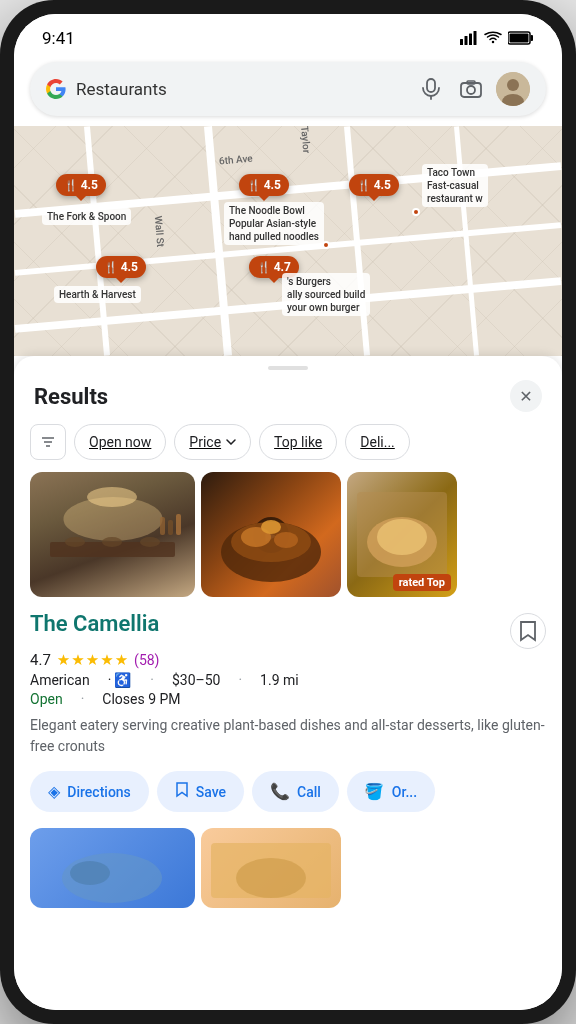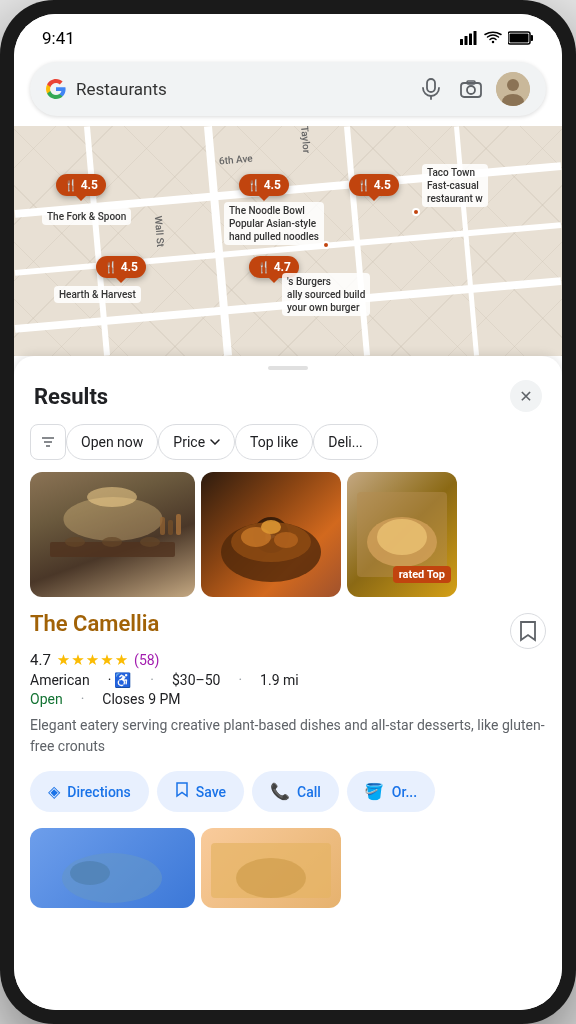--- a/index.html
+++ b/index.html
@@ -234,23 +234,25 @@
       justify-content: center;
       font-size: 16px;
       color: #5f6368;
       cursor: pointer;
     }
 
     
     .filter-row {
       display: flex;
       align-items: center;
+      gap: 8px;
       padding: 4px 16px 12px;
       overflow-x: auto;
       scrollbar-width: none;
+      text-decoration: underline;
     }
 
     .filter-row::-webkit-scrollbar { display: none; }
 
     .filter-icon-btn {
       width: 36px;
       height: 36px;
       border: 1.5px solid #dadce0;
       border-radius: 8px;
       display: flex;
@@ -357,21 +359,21 @@
     
     .photo-third {
       width: 100%;
       height: 100%;
       background: linear-gradient(135deg, #c4a882 0%, #8b6914 50%, #d4a017 100%);
       position: relative;
     }
 
     .photo-badge {
       position: absolute;
-      bottom: 14px;
+      bottom: 6px;
       right: 6px;
       background: #c1440e;
       color: white;
       border-radius: 4px;
       padding: 2px 6px;
       font-size: 11px;
       font-weight: 700;
     }
 
     
@@ -382,21 +384,21 @@
 
     .restaurant-name-row {
       display: flex;
       align-items: flex-start;
       justify-content: space-between;
     }
 
     .restaurant-name {
       font-size: 22px;
       font-weight: 600;
-      color: #a16207;
+      color: #0f766e;
     }
 
     .bookmark-btn {
       width: 36px;
       height: 36px;
       display: flex;
       align-items: center;
       justify-content: center;
       color: #5f6368;
       font-size: 20px;

